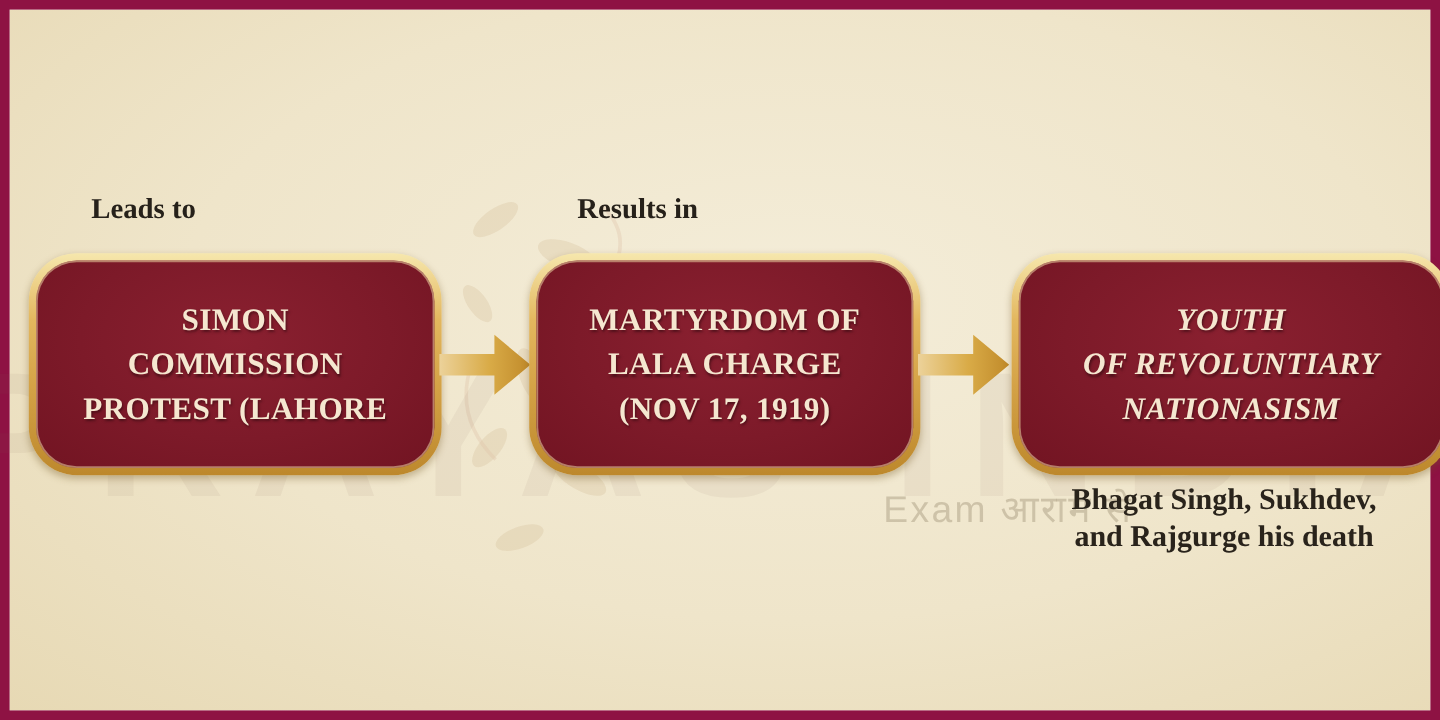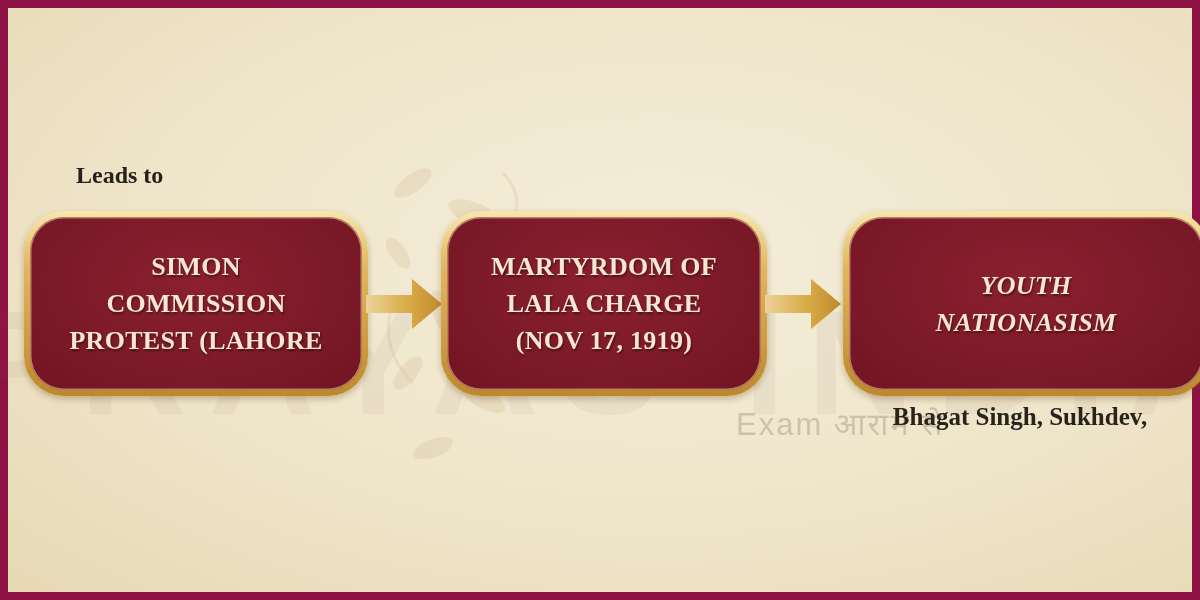--- a/index.html
+++ b/index.html
@@ -116,20 +116,21 @@
     </g>
     <g fill="none" stroke="#d2a98f" stroke-width="3" opacity="0.4">
       <path d="M150 30 q 30 30 -5 70"></path>
       <path d="M40 160 q -15 45 20 80"></path>
     </g>
   </svg>
   <div class="wm-brand">PRAYAS INDIA</div>
   <div class="wm-tagline">Exam आराम से</div>
 
   <div class="relation-label l1">Leads to</div>
+  <div class="relation-label l2">Results in</div>
 
   <div class="box b1">
     <div class="box-inner">
       <div class="box-line">SIMON</div>
       <div class="box-line">COMMISSION</div>
       <div class="box-line">PROTEST (LAHORE</div>
     </div>
   </div>
 
   <svg class="arrow a1" viewBox="0 0 76 56">
@@ -158,21 +159,23 @@
         <stop offset="0.55" stop-color="#d9ab47"></stop>
         <stop offset="1" stop-color="#c08a2a"></stop>
       </linearGradient>
     </defs>
     <polygon points="0,19 46,19 46,3 76,28 46,53 46,37 0,37" fill="url(#goldB)"></polygon>
   </svg>
 
   <div class="box b3">
     <div class="box-inner">
       <div class="box-line">YOUTH</div>
+      <div class="box-line">OF REVOLUNTIARY</div>
       <div class="box-line">NATIONASISM</div>
     </div>
   </div>
 
   <div class="caption">
     <div>Bhagat Singh, Sukhdev,</div>
+    <div>and Rajgurge his death</div>
   </div>
 
 </div>
 
 </body></html>

